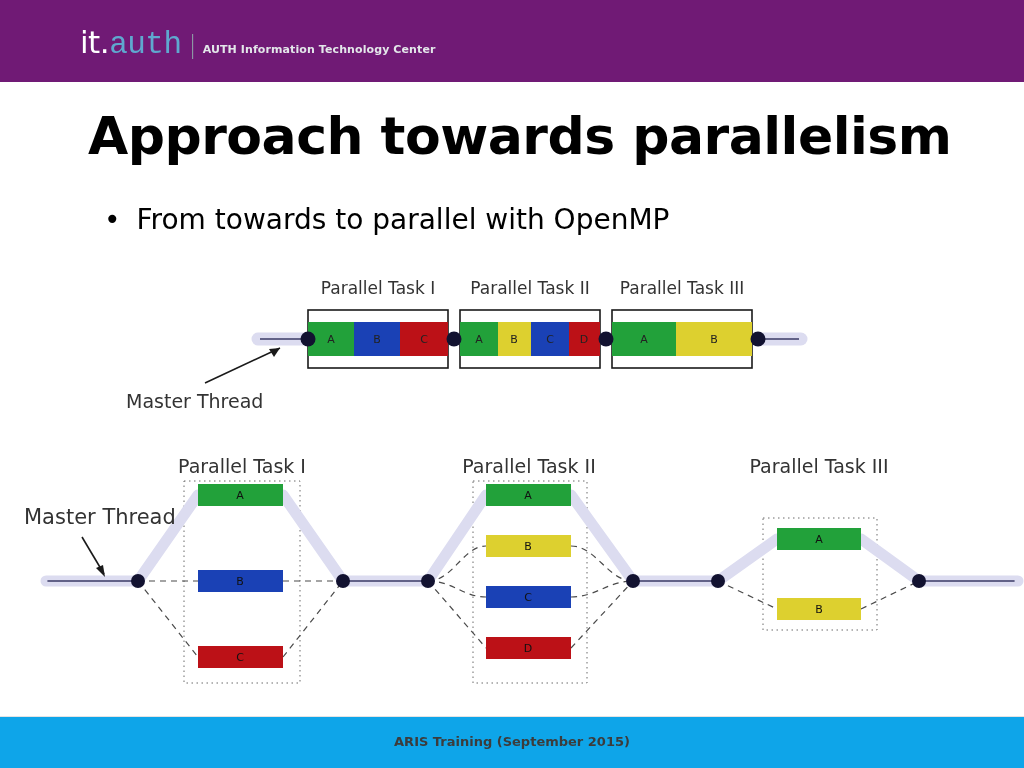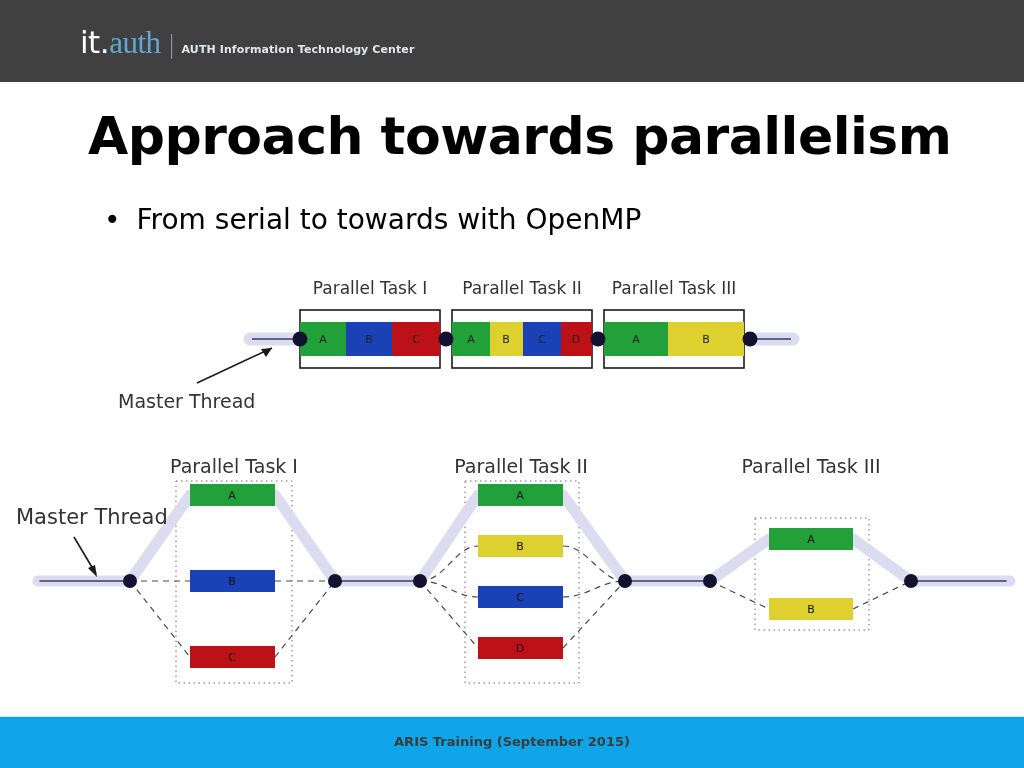--- a/index.html
+++ b/index.html
@@ -20,38 +20,38 @@
     width: 1024px;
     height: 768px;
     background: #ffffff;
   }
 
   
   .header-bar {
     position: absolute;
     left: 0; top: 0;
     width: 1024px; height: 82px;
-    background: #404040;
+    background: #701a75;
   }
   .brand {
     position: absolute;
     left: 80px; top: 24px;
     display: flex;
     align-items: baseline;
     white-space: nowrap;
   }
   .brand-it {
     font-family: "DejaVu Sans", "Liberation Sans", sans-serif;
     font-size: 31px;
     font-weight: 400;
     color: #ffffff;
     letter-spacing: -0.5px;
   }
   .brand-auth {
-    font-family: Liberation Serif, serif;
+    font-family: Liberation Mono, monospace;
     font-size: 31px;
     font-weight: 400;
     color: #5fa8cf;
     letter-spacing: -0.5px;
   }
   .brand-sep {
     font-size: 24px;
     color: #8d99a4;
     margin: 0 6px 0 7px;
     font-weight: 300;
@@ -88,21 +88,21 @@
   }
   .bullet-text {
     font-size: 28px;
     color: #000;
     font-weight: 400;
   }
 
   
   .diagram {
     position: absolute;
-    left: 0; top: 258px;
+    left: 8px; top: 258px;
     width: 877px;
     height: 455px;
   }
   .diagram svg { display: block; }
 
   .task-label {
     font-family: "DejaVu Sans", "Liberation Sans", sans-serif;
     fill: #333333;
   }
   .task-label-top { font-size: 17px; }
@@ -149,21 +149,21 @@
       <span class="brand-auth">auth</span>
       <span class="brand-sep">|</span>
       <span class="brand-sub">AUTH Information Technology Center</span>
     </div>
   </div>
 
   <div class="slide-title">Approach towards parallelism</div>
 
   <div class="bullet-row">
     <span class="bullet-dot">•</span>
-    <span class="bullet-text">From serial to towards with OpenMP</span>
+    <span class="bullet-text">From towards to parallel with OpenMP</span>
   </div>
 
   <div class="diagram">
     <svg width="1024" height="455" viewBox="0 0 1024 455" xmlns="http://www.w3.org/2000/svg">
 
       <g>
 
         <text class="task-label task-label-top" x="370" y="36" text-anchor="middle">Parallel Task I</text>
         <text class="task-label task-label-top" x="522" y="36" text-anchor="middle">Parallel Task II</text>
         <text class="task-label task-label-top" x="674" y="36" text-anchor="middle">Parallel Task III</text>

